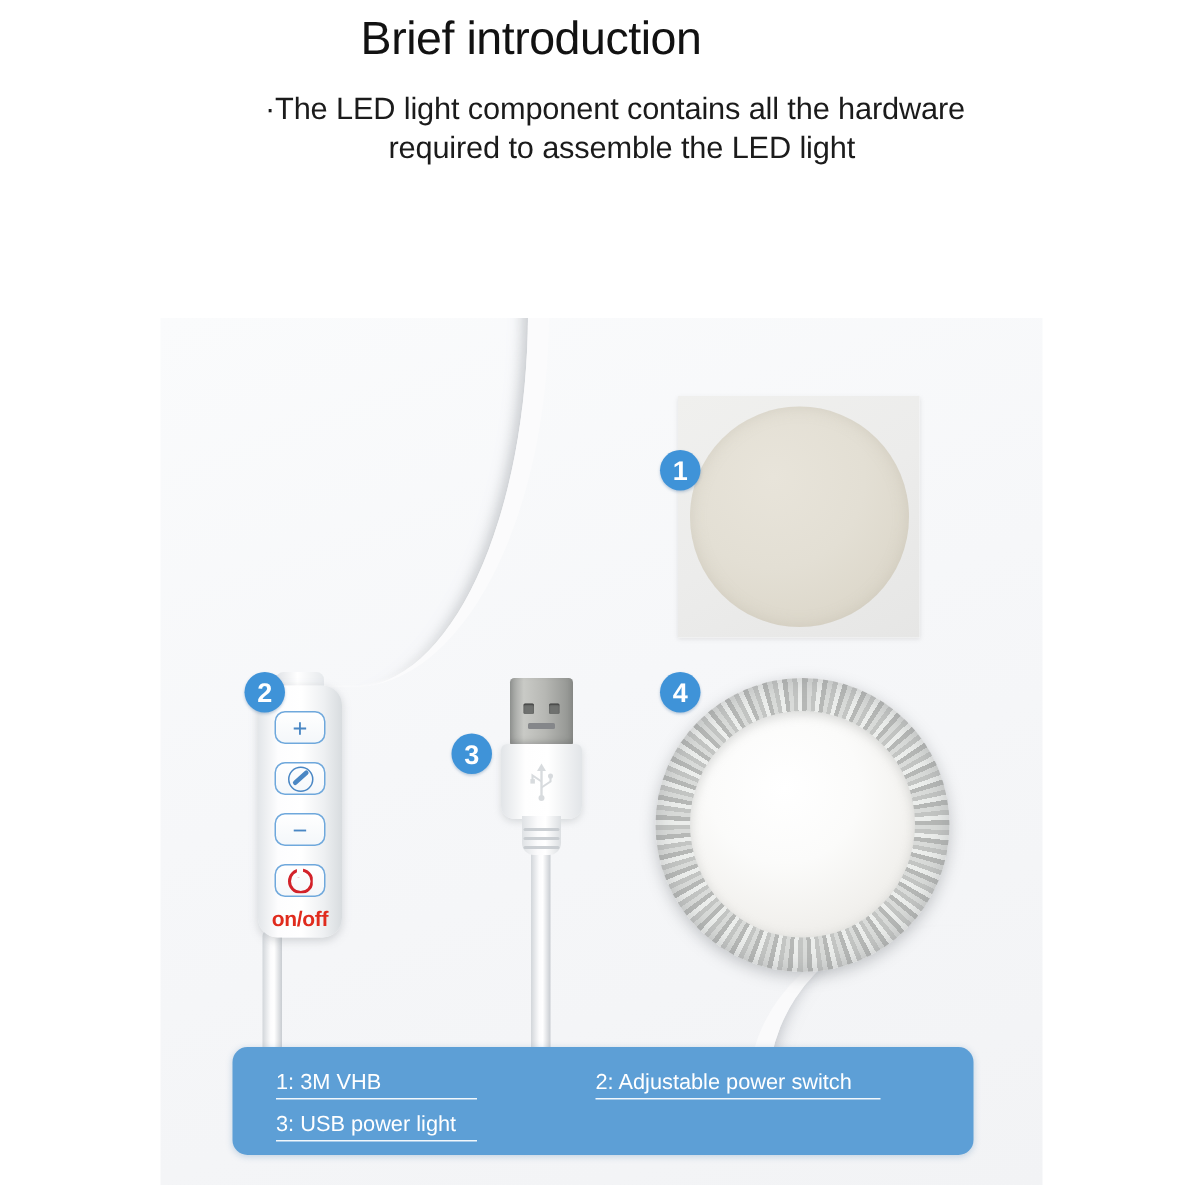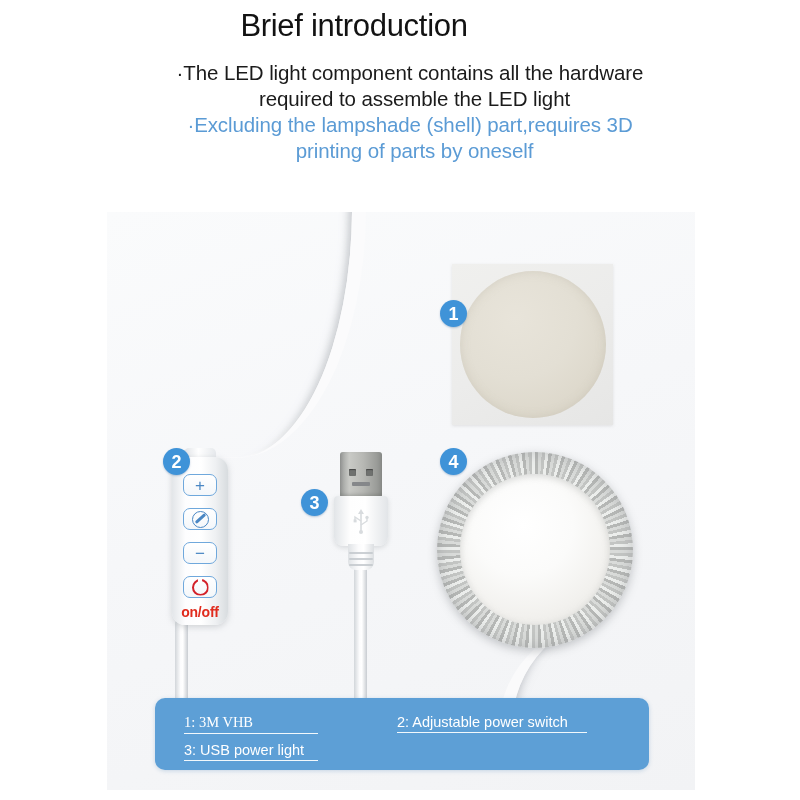--- a/index.html
+++ b/index.html
@@ -352,33 +352,32 @@
     box-shadow: 0 1px 4px rgba(90,140,185,0.3);
   }
   .legend-cell {
     position: absolute;
     color: #ffffff;
     font-size: 14.5px;
     white-space: nowrap;
     border-bottom: 1.4px solid rgba(255,255,255,0.92);
     padding-bottom: 2px;
   }
-  .legend-c1 { left: 29px;  top: 16px; width: 134px; font-family: Liberation Serif, serif; }
+  .legend-c1 { left: 29px;  top: 16px; width: 134px; }
   .legend-c2 { left: 242px; top: 16px; width: 190px; }
   .legend-c3 { left: 29px;  top: 44px; width: 134px; }
   .legend-c4 { left: 242px; top: 44px; width: 205px; }
 </style>
 </head>
 <body>
 
 <div class="page-title">Brief introduction</div>
 
 <div class="intro-list">
   <div class="intro-item">·The LED light component contains all the hardware required to assemble the LED light</div>
-  <div class="intro-item blue">·Excluding the lampshade (shell) part,requires 3D printing of parts by oneself</div>
 </div>
 
 <div class="photo-panel">
 
   <div class="cable-top-curve"></div>
   <div class="cable-switch-bottom"></div>
   <div class="cable-usb-down"></div>
   <div class="cable-lamp-down"></div>
 
   <div class="vhb-wrap">

